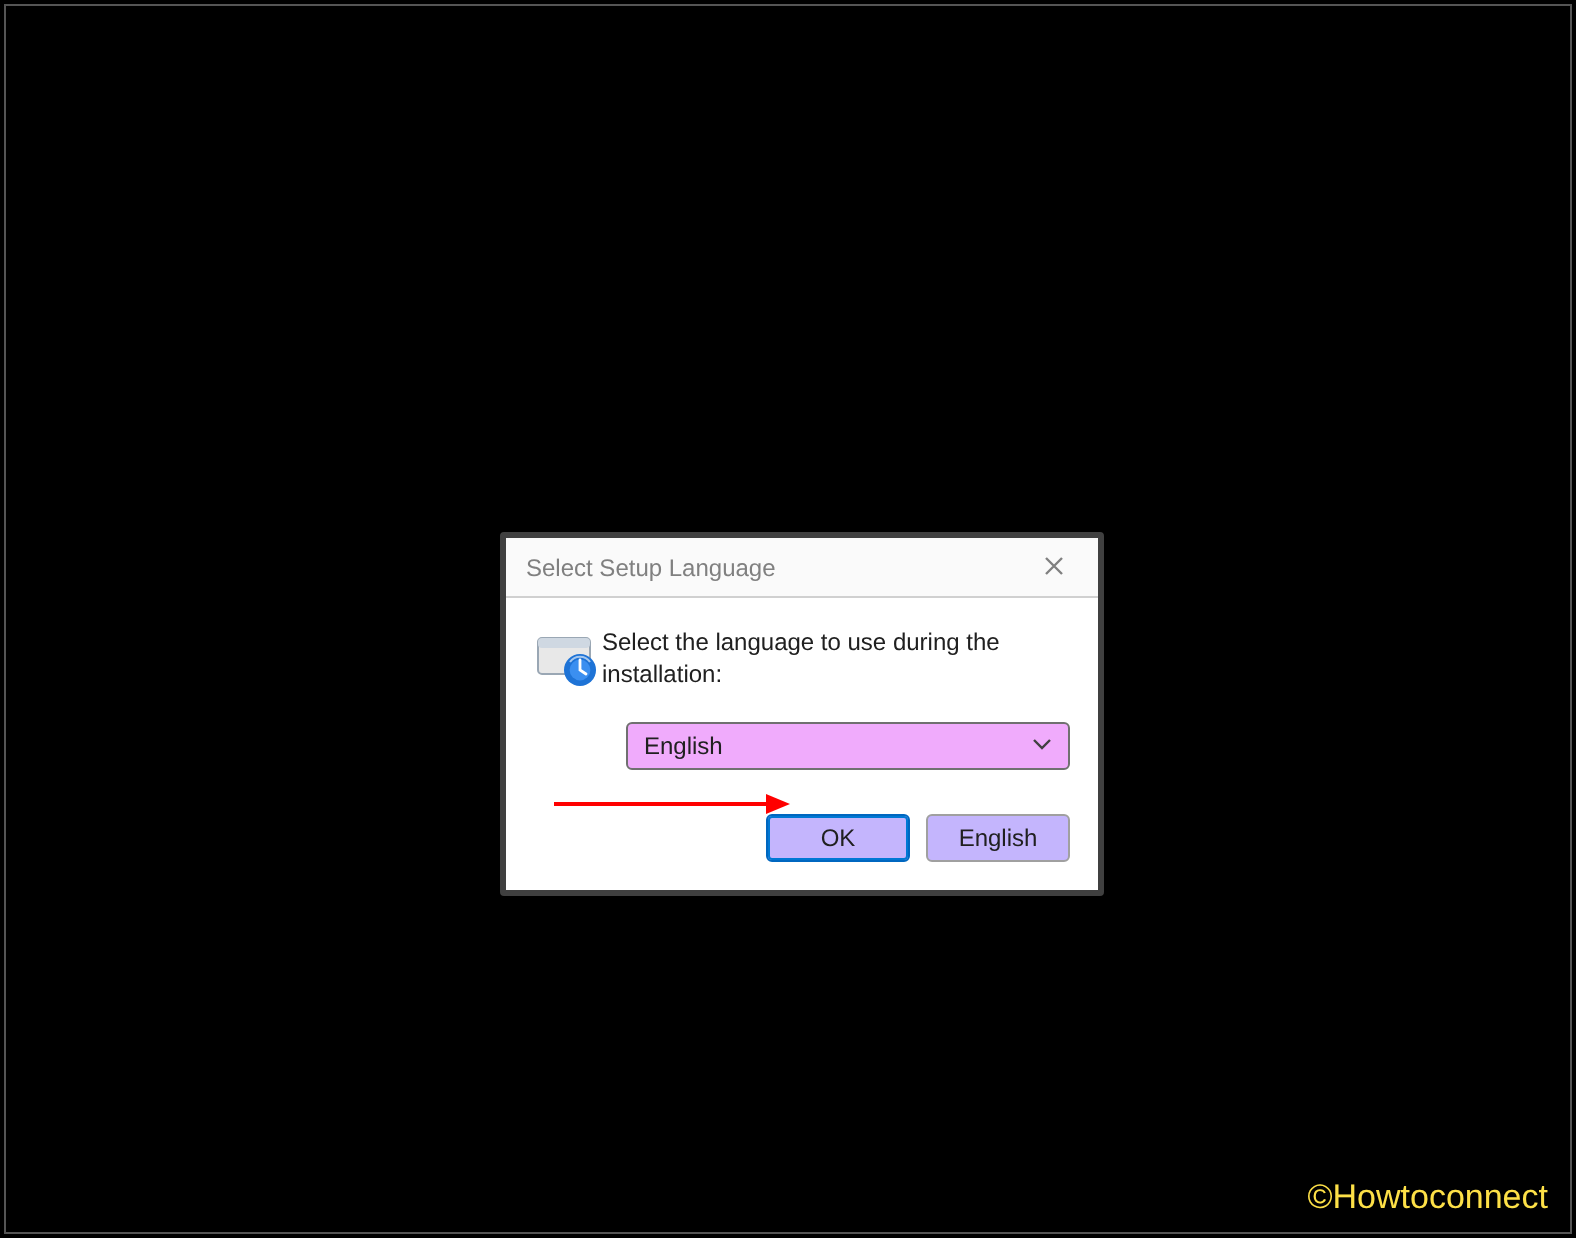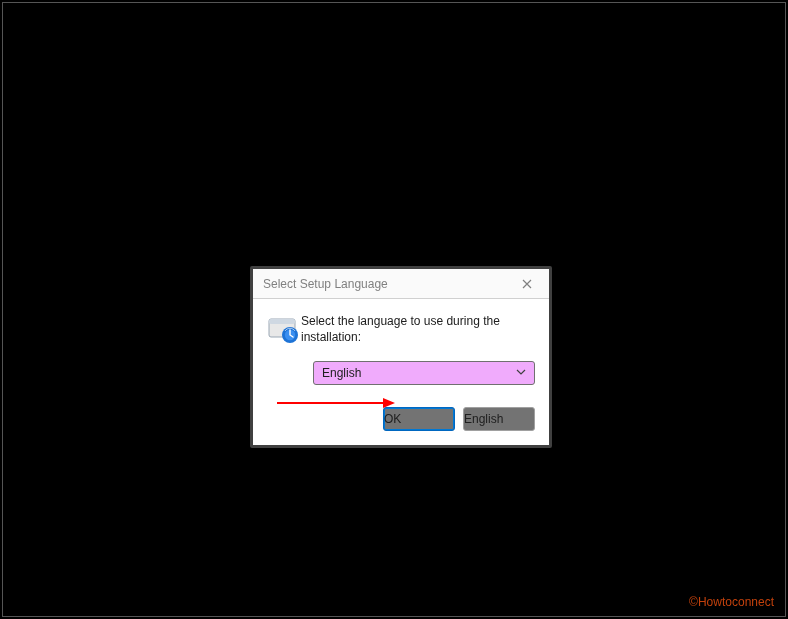--- a/index.html
+++ b/index.html
@@ -87,45 +87,46 @@
       display: flex;
       justify-content: flex-end;
       gap: 8px;
       padding: 8px 14px 14px 14px;
     }
     .btn {
       width: 72px;
       height: 24px;
       border: 1px solid #a0a0a0;
       border-radius: 3px;
-      background: #737373;
+      background: #c4b5fd;
       font-size: 12px;
       color: #202020;
       display: flex;
       align-items: center;
+      justify-content: center;
       cursor: pointer;
     }
     .btn.primary {
       border: 1px solid #0067c0;
       box-shadow: inset 0 0 0 1px #0078d4;
     }
     .arrow-annotation {
       position: absolute;
       left: 275px;
       top: 395px;
       width: 120px;
       height: 12px;
       pointer-events: none;
     }
     .watermark {
       position: absolute;
       right: 14px;
       bottom: 10px;
-      color: #c2410c;
-      font-size: 12px;
+      color: #fde047;
+      font-size: 17px;
     }
   </style>
 </head>
 <body>
 
 <div class="frame-border"></div>
 
 <div class="dialog">
   <div class="titlebar">
     <span class="titlebar-title">Select Setup Language</span>

